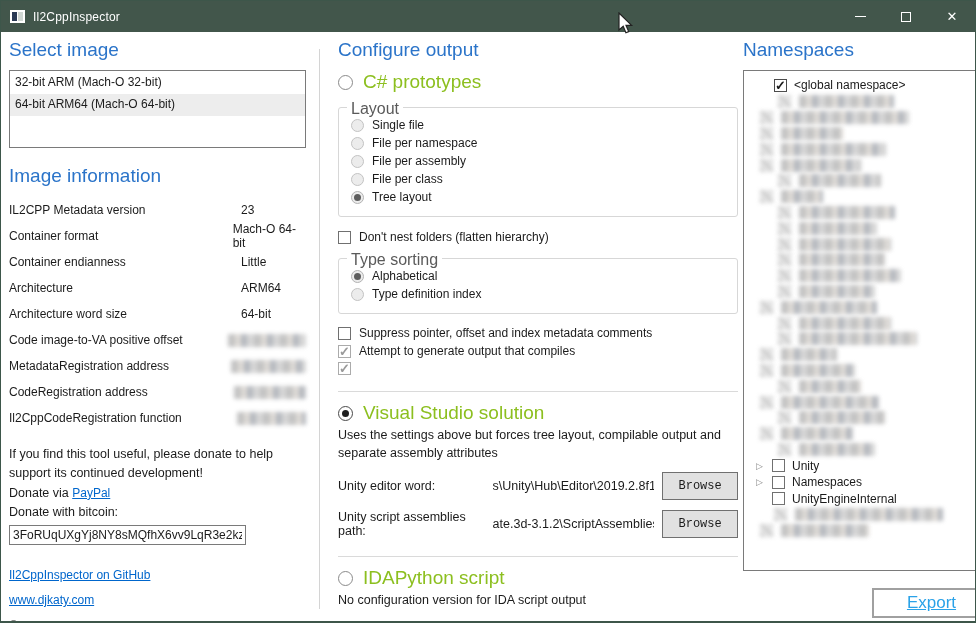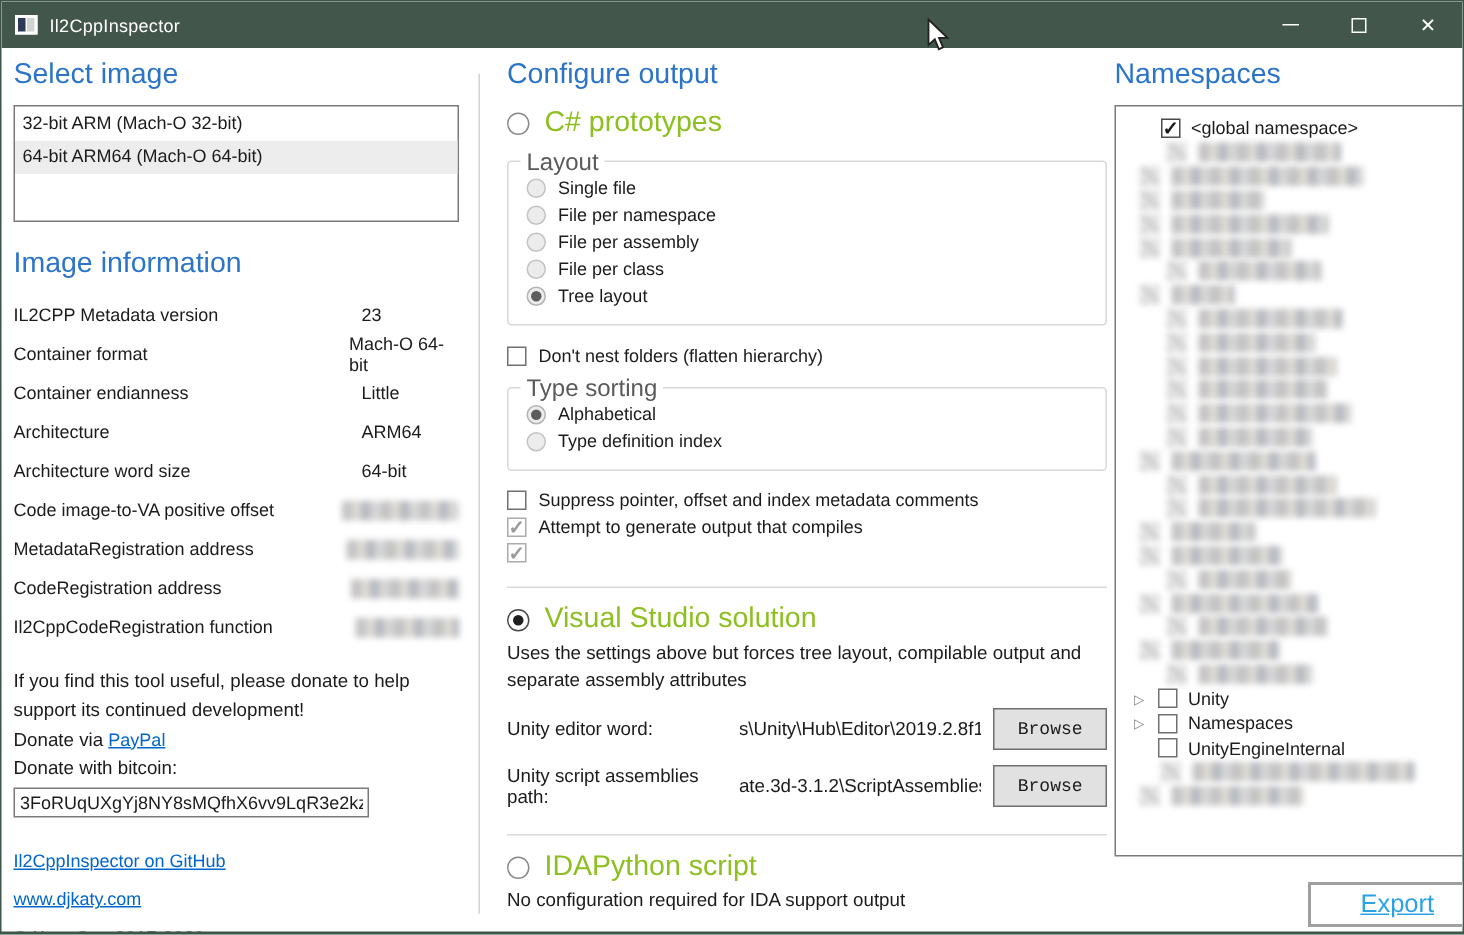--- a/index.html
+++ b/index.html
@@ -271,21 +271,21 @@
       <span class="pval">ate.3d-3.1.2\ScriptAssemblies</span>
       <button class="browse-btn">Browse</button>
     </div>
 
     <div class="hr" style="margin-top:18px;"></div>
 
     <div class="head-row">
       <span class="radio radio-lg r-off"></span>
       <span class="green-h">IDAPython script</span>
     </div>
-    <div class="desc">No configuration required for IDA support output</div>
+    <div class="desc">No configuration version for IDA script output</div>
   </div>
 
   <div class="panel-right">
     <div class="h1">Namespaces</div>
 
     <div class="ns-list">
       <div class="ns-row ns-global">
         <span class="cb cb-on"></span>
         <span>&lt;global namespace&gt;</span>
       </div>

